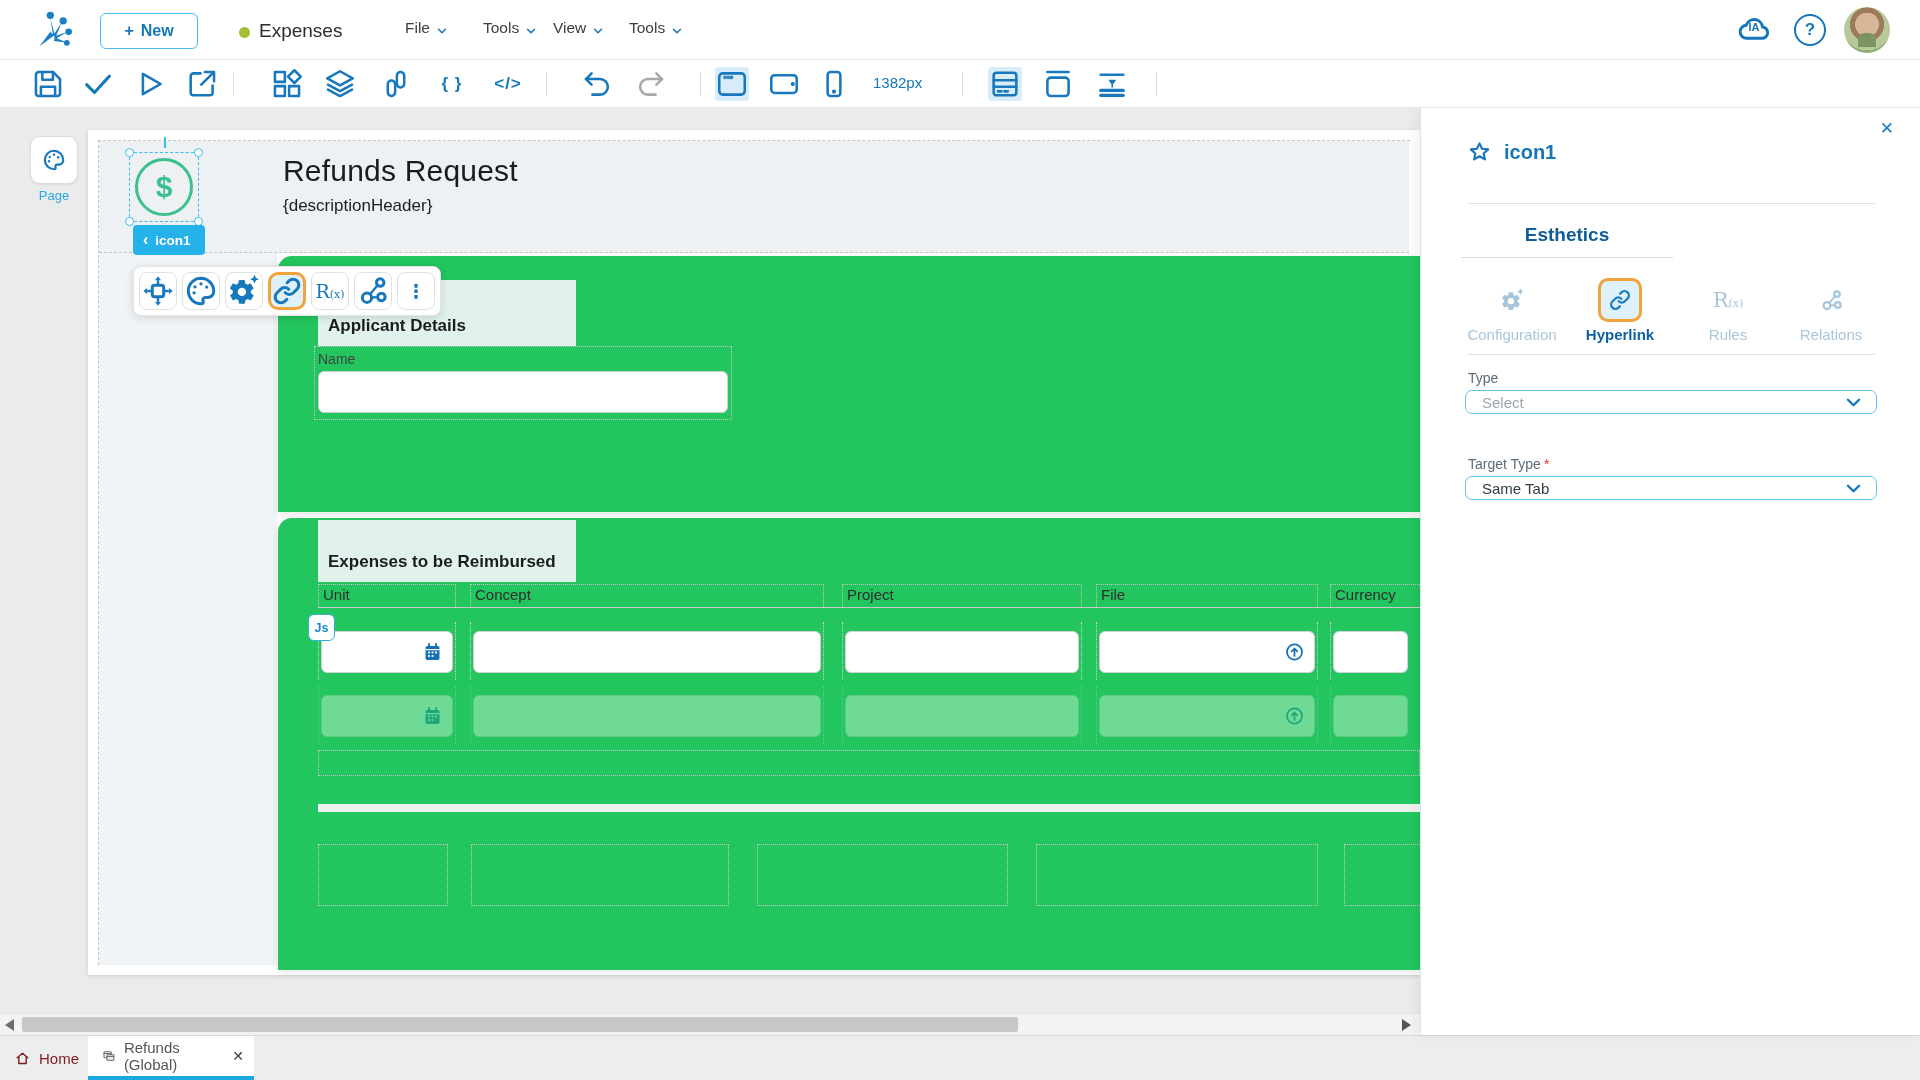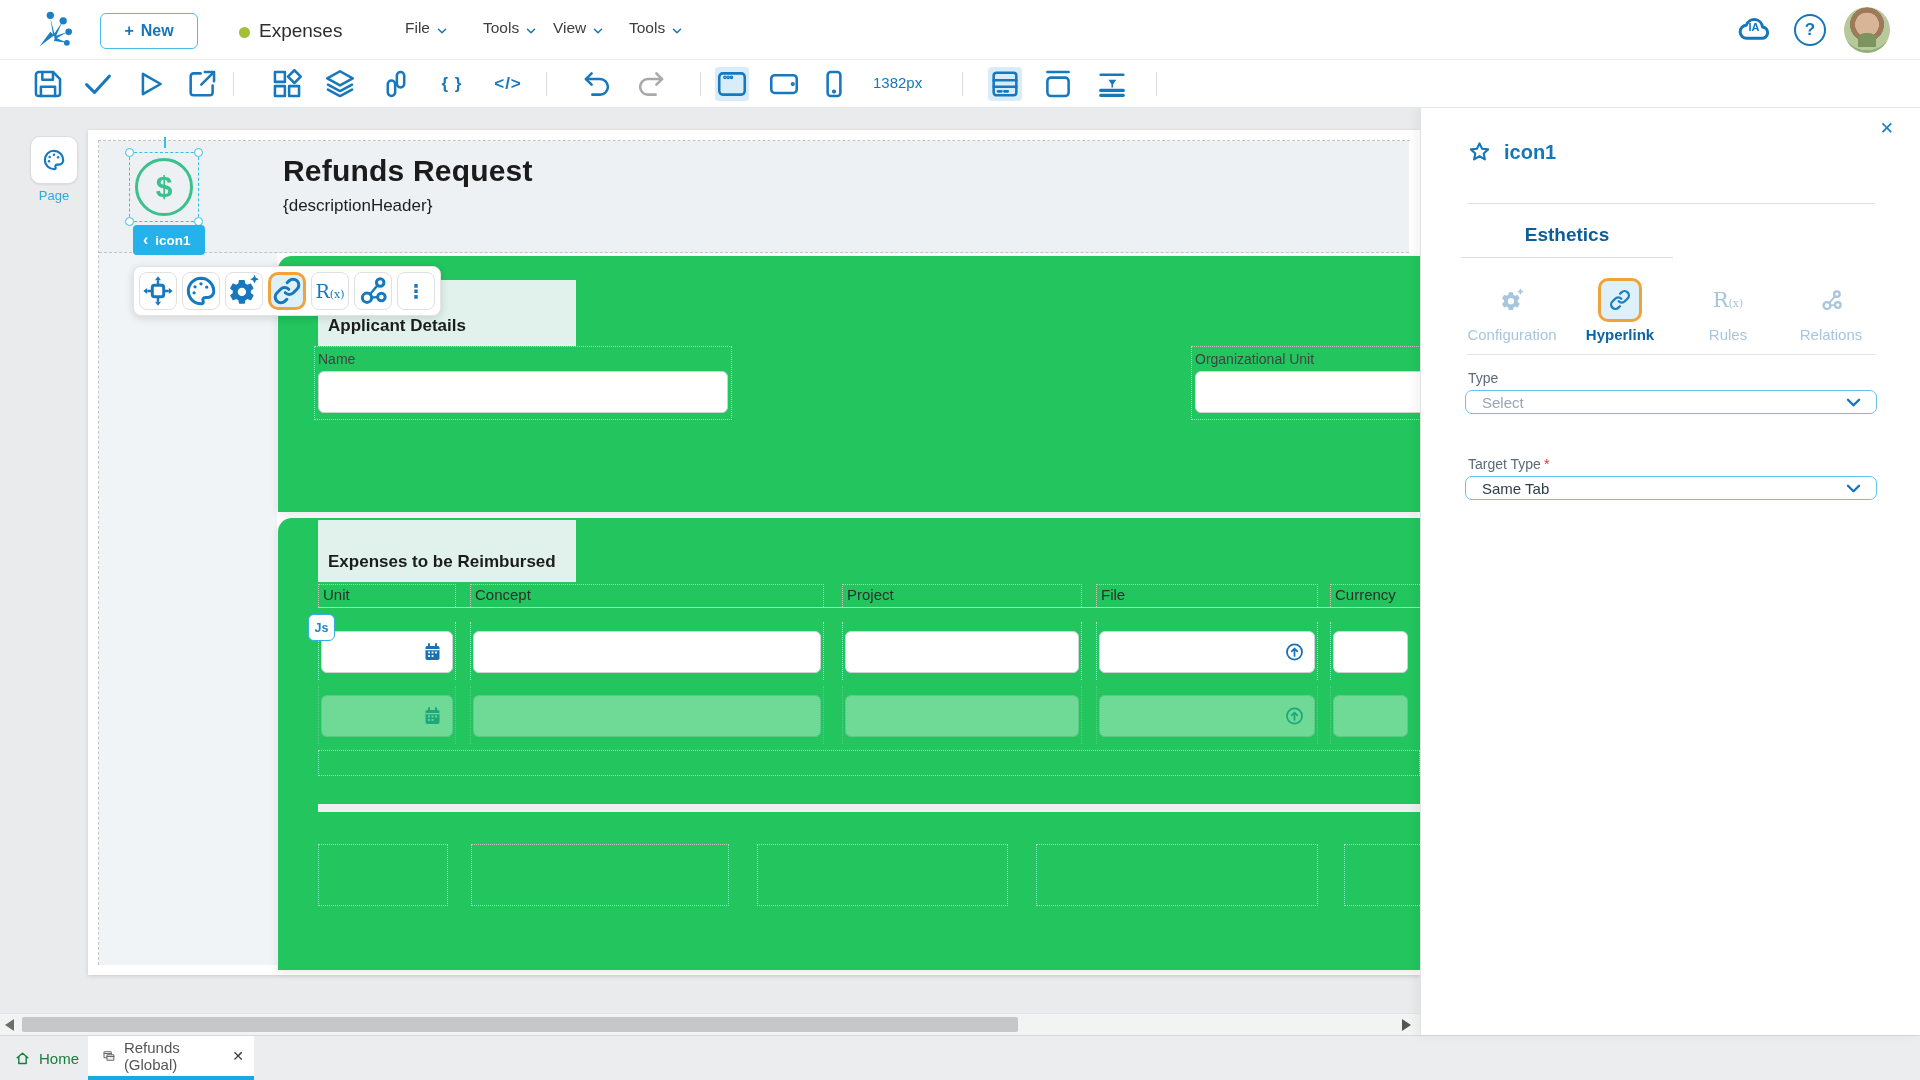--- a/index.html
+++ b/index.html
@@ -51,21 +51,21 @@
   .dash-h { position:absolute; border-top:1px dashed #c4c4c4; }
   .dash-v { position:absolute; border-left:1px dashed #c4c4c4; }
   #band { position:absolute; left:11px; top:11px; width:1310px; height:112px; background:#edf1f4; border-bottom:1px dashed #c4c4c4; }
   #strip { position:absolute; left:11px; top:123px; width:178px; height:712px; background:#f1f4f6; }
   #dollar-wrap { position:absolute; left:47px; top:28px; width:58px; height:58px; }
   #dollar { width:100%; height:100%; border:3px solid #3cc18e; border-radius:50%; color:#3cc18e; font-size:30px; font-weight:bold;
             display:flex; align-items:center; justify-content:center; background:#fff0; }
   .sel-box { position:absolute; left:-6px; top:-6px; right:-6px; bottom:-6px; border:1.5px dashed #35bfe6; }
   .hdl { position:absolute; width:9px; height:9px; background:#fff; border:1.5px solid #35bfe6; border-radius:50%; }
   .stem { position:absolute; left:50%; top:-16px; width:1.5px; height:11px; background:#35bfe6; }
-  #form-title { position:absolute; left:195px; top:24px; font-size:30px; font-weight:bold; color:#1b1b1b; letter-spacing:.2px; }
+  #form-title { position:absolute; left:195px; top:24px; font-size:30px; font-weight:normal; color:#1b1b1b; letter-spacing:.2px; }
   #form-subtitle { position:absolute; left:195px; top:66px; font-size:17px; color:#1e1e1e; }
   #chip { position:absolute; left:45px; top:95px; height:30px; padding:0 14px 0 10px; background:#25b2ea; border-radius:4px; color:#fff;
           display:flex; align-items:center; gap:7px; font-size:13.5px; font-weight:bold; cursor:pointer; z-index:6; }
   #float-tb { position:absolute; left:45px; top:136px; height:50px; padding:5px; background:#fff; border:1px solid #e4e4e4; border-radius:8px;
               box-shadow:0 2px 8px rgba(0,0,0,.14); display:flex; gap:5px; z-index:7; }
   .ft-btn { width:38px; height:38px; border:1px solid #e0e0e0; border-radius:8px; background:#fff; color:#1778bd;
             display:flex; align-items:center; justify-content:center; cursor:pointer; }
   .ft-btn svg { width:24px; height:24px; }
   .ft-btn.active { border:3px solid #f0a23b; border-radius:10px; background:#def1fb; }
   .rx { font-family:"DejaVu Serif","Liberation Serif",serif; font-size:19px; color:inherit; }
@@ -115,21 +115,21 @@
   .p-label { position:absolute; left:47px; font-size:14px; color:#5b6b77; }
   .p-label .req { color:#e03131; margin-left:3px; }
   .select { position:absolute; left:44px; width:412px; height:24px; border:1.5px solid #63c3ef; border-radius:7px; background:#fff;
             display:flex; align-items:center; padding:0 40px 0 16px; font-size:15px; cursor:pointer; }
   .select .chev { position:absolute; right:13px; width:19px; height:19px; color:#1576ba; }
   .select.placeholder { color:#98a6b1; }
   .select.value { color:#2e3d46; }
 
   
   .s-tab { position:absolute; top:0; height:44px; display:flex; align-items:center; gap:8px; font-size:15px; cursor:pointer; }
-  #tab-home { left:14px; color:#15803d; }
+  #tab-home { left:14px; color:#7f1d1d; }
   #tab-home svg { width:17px; height:17px; }
   #tab-active { left:88px; width:166px; background:#fff; border-bottom:4px solid #19a8e0; color:#555; padding:0 10px 0 14px; }
   #tab-active svg { width:16px; height:16px; color:#6a6a6a; }
   #tab-active .x { font-weight:bold; color:#3b3b3b; margin-left:2px; font-size:14px; }
 </style>
 </head>
 <body>
 
 <div id="topbar">
   <span id="logo"><svg viewBox="0 0 24 24" fill="none" stroke="currentColor" stroke-width="1.8" stroke-linecap="round" stroke-linejoin="round" style="width:100%;height:100%">
@@ -381,24 +381,20 @@
     </div>
 
     <div class="card" style="left:190px; top:126px; width:1142px; height:256px; overflow:hidden;">
       <div class="mint" style="left:40px; top:24px; width:258px; height:66px;">
         <span class="sec-title">Applicant Details</span>
       </div>
       <div class="fgroup" style="left:36px; top:90px; width:418px;">
         <div class="flabel">Name</div>
         <div class="input"></div>
       </div>
-      <div class="fgroup" style="left:913px; top:90px; width:240px;">
-        <div class="flabel">Organizational Unit</div>
-        <div class="input"></div>
-      </div>
     </div>
 
     <div class="card" style="left:190px; top:388px; width:1142px; height:452px; overflow:hidden;">
       <div class="mint" style="left:40px; top:2px; width:258px; height:62px;">
         <span class="sec-title">Expenses to be Reimbursed</span>
       </div>
 
       <div class="th-cell" style="left:40px;  width:138px;">Unit</div>
       <div class="th-cell" style="left:192px; width:354px;">Concept</div>
       <div class="th-cell" style="left:564px; width:240px;">Project</div>

